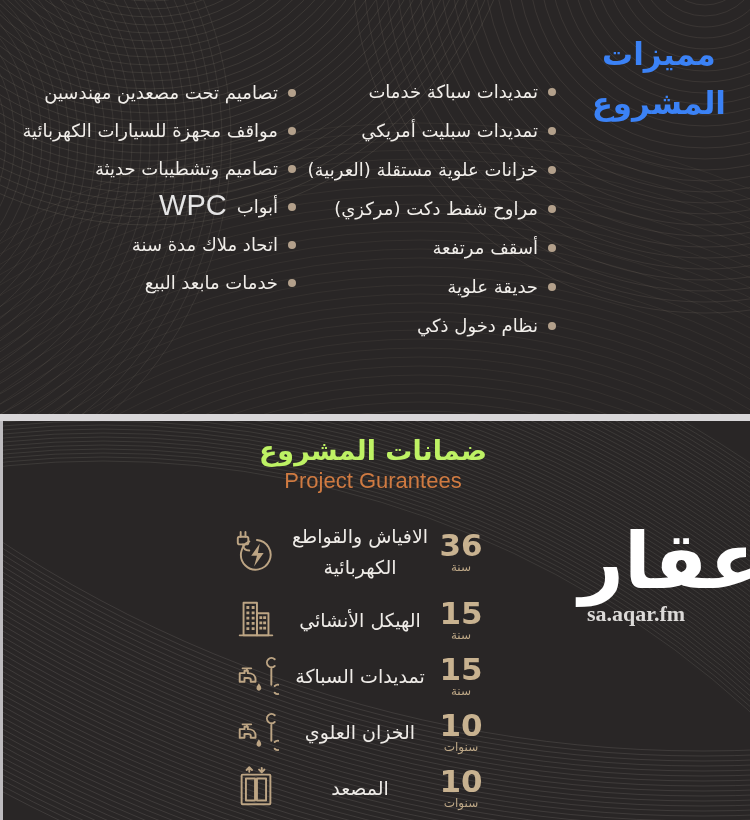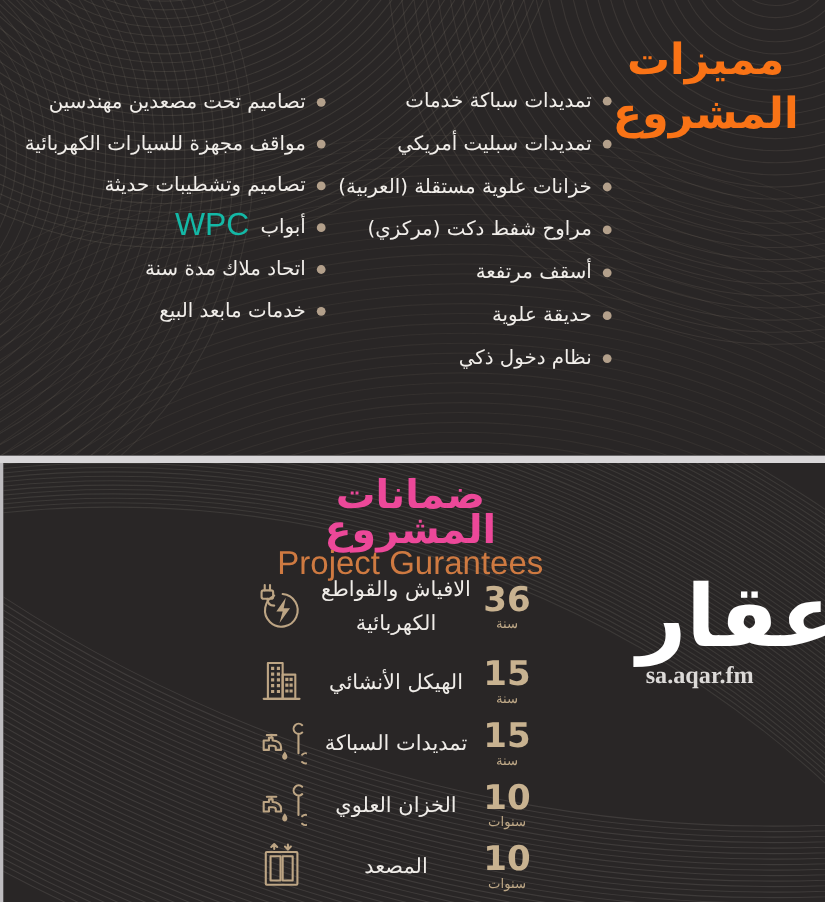--- a/index.html
+++ b/index.html
@@ -6,36 +6,36 @@
   .canvas{position:relative;width:750px;height:820px;overflow:hidden;
           font-family:"DejaVu Sans",sans-serif;background:#292626;}
   .panel{position:relative;width:750px;overflow:hidden;background:#292626;}
   .panel-top{height:414px;}
   .panel-bottom{height:399px;border-left:3px solid rgba(228,226,230,0.8);}
   .divider{width:750px;height:7px;background:#d8d6d8;}
   .decor{position:absolute;left:0;top:0;pointer-events:none;}
   .decor circle{fill:none;stroke-width:1;}
   
   .f-title{position:absolute;top:30px;right:24px;margin:0;text-align:center;
-           color:#f97316;font-size:39px;font-weight:bold;line-height:49px;z-index:2;}
+           color:#3b82f6;font-size:31px;font-weight:bold;line-height:49px;z-index:2;}
   .col{position:absolute;z-index:2;}
   .col-right{top:79px;right:194px;}
   .col-left{top:80px;right:454px;}
   .feat{display:flex;direction:rtl;align-items:center;gap:10px;height:25px;}
   .col-right .feat{margin-bottom:14px;}
   .col-left  .feat{margin-bottom:13px;}
   .dot{width:8px;height:8px;border-radius:50%;background:#b3a08b;flex-shrink:0;}
   .feat-text{white-space:nowrap;font-size:18px;color:#f1eeea;}
   .en-text{font-family:"Liberation Sans",sans-serif;font-size:29px;line-height:25px;
-           color:#14b8a6;position:relative;top:-1px;}
+           color:#e5e5e5;position:relative;top:-1px;}
   .en-text:empty{display:none;}
   
   .g-title{position:absolute;top:14px;left:245px;width:250px;text-align:center;z-index:2;}
-  .g-ar{font-size:36px;font-weight:600;color:#ec4899;line-height:32px;}
-  .g-en{font-family:"Liberation Sans",sans-serif;font-size:30px;color:#cf7a41;line-height:28px;}
+  .g-ar{font-size:27px;font-weight:600;color:#bef264;line-height:32px;}
+  .g-en{font-family:"Liberation Sans",sans-serif;font-size:22px;color:#cf7a41;line-height:28px;}
   .g-list{position:absolute;top:91px;left:226px;width:256px;z-index:2;}
   .g-row{display:flex;direction:rtl;align-items:center;height:56px;}
   .g-row.first{height:80px;}
   .g-num{width:48px;text-align:center;direction:ltr;flex-shrink:0;}
   .num{font-size:31px;font-weight:bold;color:#c8b290;line-height:30px;}
   .unit{font-size:12px;color:#bda786;}
   .g-label{flex:1;text-align:center;font-size:19px;color:#efece8;line-height:31px;padding:0 5px;}
   .g-icon{width:54px;height:54px;display:flex;align-items:center;justify-content:center;flex-shrink:0;}
   .g-icon svg{width:46px;height:46px;}
   .ic{stroke:#bda584;stroke-width:2;fill:none;stroke-linecap:round;stroke-linejoin:round;}

